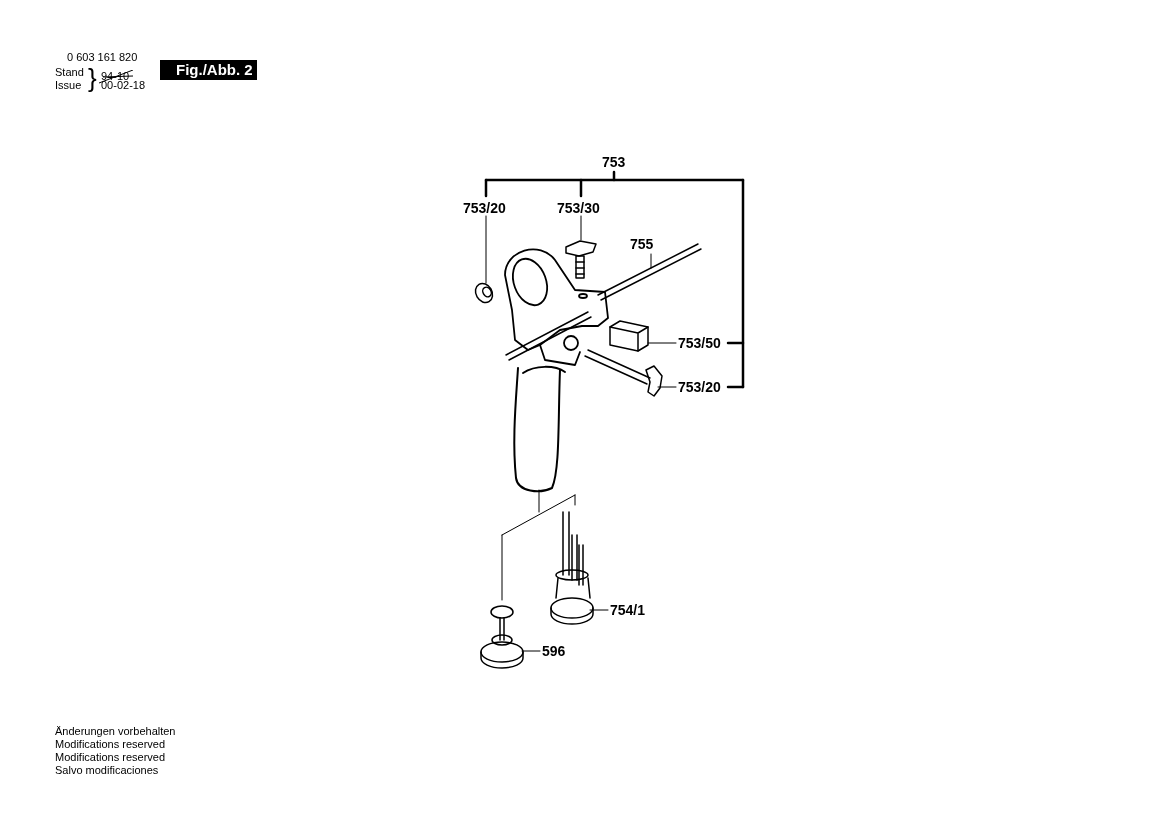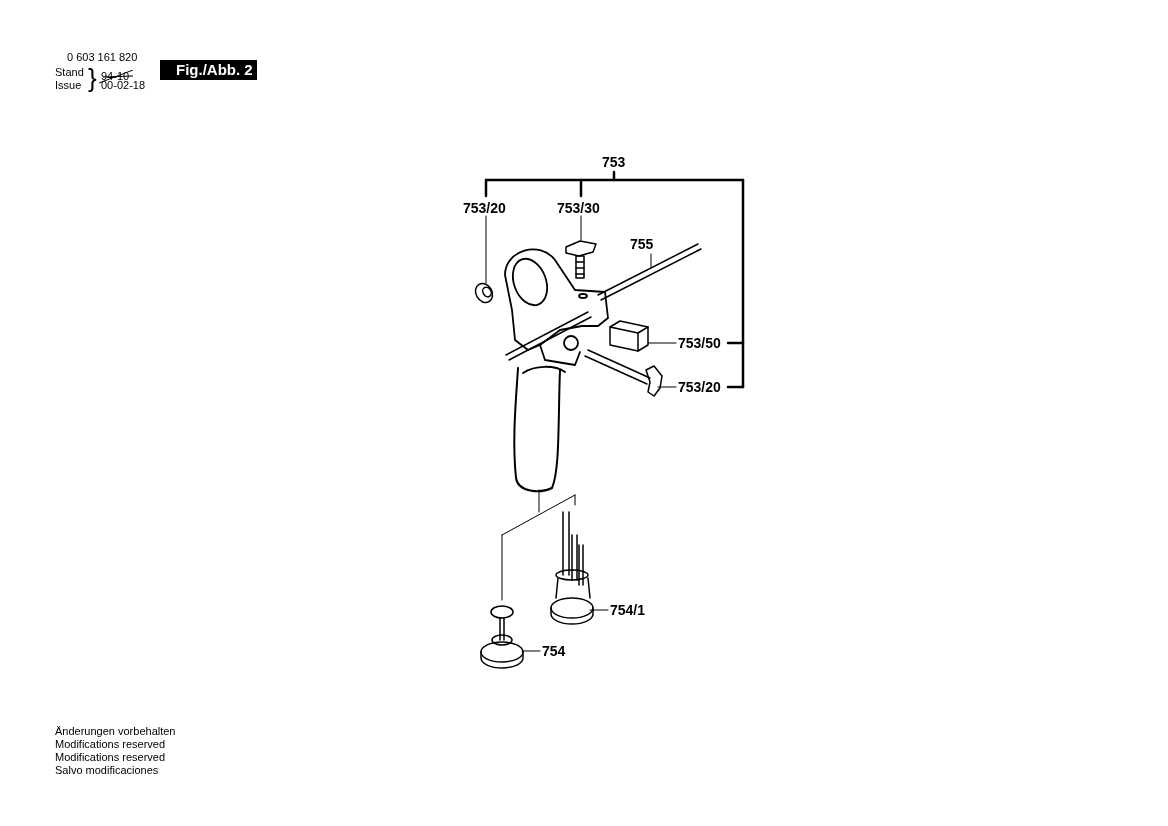--- a/index.html
+++ b/index.html
@@ -136,21 +136,21 @@
 </svg>
 
 
 <div class="abs lbl" style="left:602px;top:154px;text-align:right;">753</div>
 <div class="abs lbl" style="left:463px;top:200px;">753/20</div>
 <div class="abs lbl" style="left:557px;top:200px;">753/30</div>
 <div class="abs lbl" style="left:630px;top:236px;">755</div>
 <div class="abs lbl" style="left:678px;top:335px;">753/50</div>
 <div class="abs lbl" style="left:678px;top:379px;">753/20</div>
 <div class="abs lbl" style="left:610px;top:602px;">754/1</div>
-<div class="abs lbl" style="left:542px;top:643px;">754</div>
+<div class="abs lbl" style="left:542px;top:643px;">596</div>
 
 
 <div class="abs footer" style="left:55px;top:725px;">
   <div>Änderungen vorbehalten</div>
   <div>Modifications reserved</div>
   <div>Modifications reserved</div>
   <div>Salvo modificaciones</div>
 </div>
 
 

